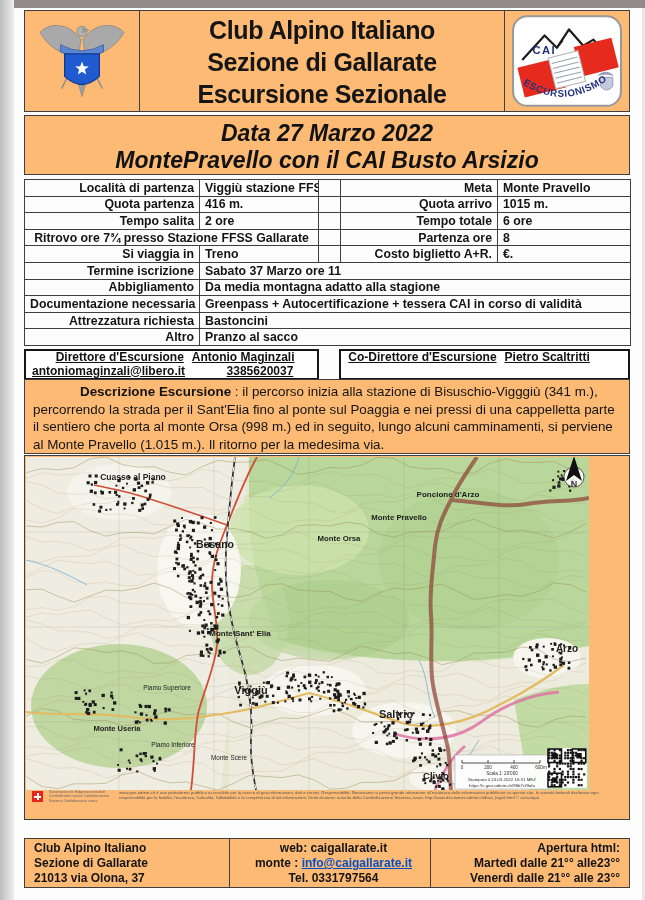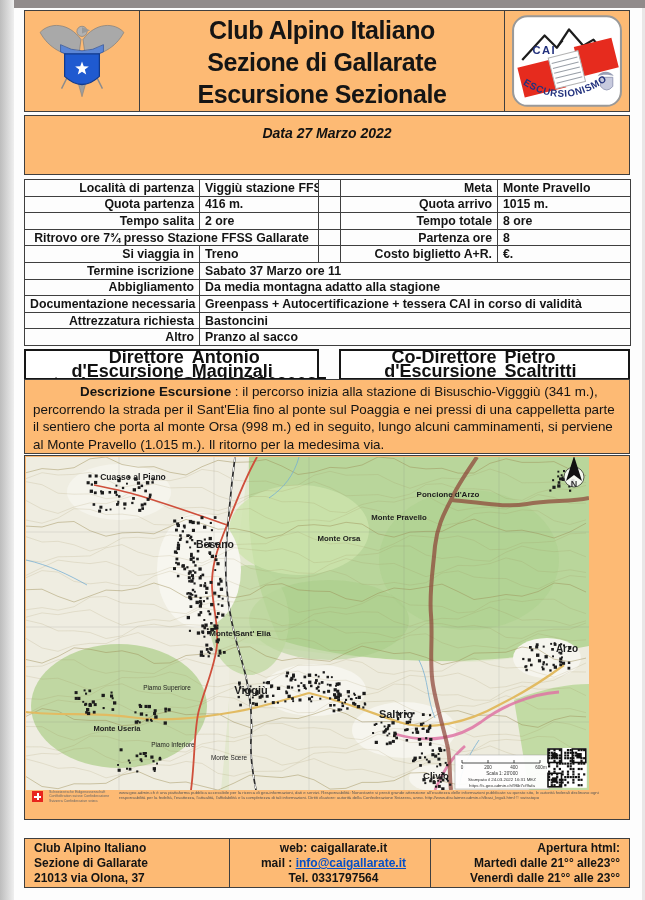--- a/index.html
+++ b/index.html
@@ -16,37 +16,37 @@
 
   
   .header-box{left:24px;top:10px;width:606px;height:102px;display:flex;}
   .hcell-left{width:114px;border-right:1.4px solid #3f3f3f;display:flex;align-items:center;justify-content:center;}
   .hcell-center{flex:1;text-align:center;padding-top:3px;}
   .htitle-line{font-size:25px;font-weight:bold;line-height:32px;letter-spacing:-0.4px;color:#151515;}
   .hcell-right{width:124px;border-left:1.4px solid #3f3f3f;display:flex;align-items:center;justify-content:center;}
 
   
   .date-box{left:24px;top:115px;width:606px;height:60px;text-align:center;padding-top:4px;}
-  .date-line{font-size:14px;font-weight:bold;font-style:italic;line-height:27px;color:#121212;}
+  .date-line{font-size:23px;font-weight:bold;font-style:italic;line-height:27px;color:#121212;}
 
   
   .table-wrap{position:absolute;left:24px;top:179px;width:606px;}
   table.info{border-collapse:collapse;table-layout:fixed;width:606px;}
   table.info td{border:1.2px solid #3f3f3f;height:15.6px;font-size:12.3px;font-weight:bold;
     padding:0 5px;white-space:nowrap;overflow:hidden;color:#141414;}
   table.info{border:1.6px solid #3f3f3f;}
   td.lab{text-align:right;}
   td.val{text-align:left;}
   td.gap{padding:0;}
 
   
   .dir-box{position:absolute;background:#fff;border:2.2px solid #161616;box-sizing:border-box;}
   .dir-left{left:24px;top:349px;width:295px;height:31px;}
   .dir-right{left:339px;top:349px;width:291px;height:31px;}
-  .dir-row{display:grid;grid-template-columns:57% 43%;font-size:18px;font-weight:bold;line-height:13.5px;}
+  .dir-row{display:grid;grid-template-columns:57% 43%;font-size:12px;font-weight:bold;line-height:13.5px;text-decoration:underline;}
   .dir-role{text-align:right;padding-right:8px;}
   .dir-name{text-align:left;}
   .dir-mail{text-align:left;padding-left:6px;}
   .dir-phone{text-align:left;padding-left:26px;}
 
   
   .desc-box{left:24px;top:379px;width:606px;height:75px;padding:3px 8px;
     font-size:13.4px;line-height:17.6px;color:#141414;}
   .desc-lead{font-weight:bold;padding-left:47px;}
 
@@ -118,20 +118,21 @@
       <path id="esc-curve" d="M10,68 Q56,100 103,60" fill="none"></path>
       <text font-size="9.6" font-weight="bold" fill="#23327e" letter-spacing="0.6">
         <textPath href="#esc-curve" startOffset="3%">ESCURSIONISMO</textPath>
       </text>
     </svg>
   </div>
 </div>
 
 <div class="abox date-box">
   <div class="date-line">Data 27 Marzo 2022</div>
+  <div class="date-line">MontePravello con il CAI Busto Arsizio</div>
 </div>
 
 <div class="table-wrap">
   <table class="info">
     <colgroup>
         <col style="width:175px">
         <col style="width:119px">
         <col style="width:22px">
         <col style="width:157px">
         <col style="width:133px">
@@ -149,21 +150,21 @@
       <td class="val">416 m.</td>
       <td class="gap"></td>
       <td class="lab">Quota arrivo</td>
       <td class="val">1015 m.</td>
     </tr>
     <tr>
       <td class="lab">Tempo salita</td>
       <td class="val">2 ore</td>
       <td class="gap"></td>
       <td class="lab">Tempo totale</td>
-      <td class="val">8 ore</td>
+      <td class="val">6 ore</td>
     </tr>
     <tr>
       <td colspan="2" style="text-align:center">Ritrovo ore 7¾  presso Stazione FFSS Gallarate</td>
       <td class="gap"></td>
       <td class="lab">Partenza ore</td>
       <td class="val">8</td>
     </tr>
     <tr>
       <td class="lab">Si viaggia in</td>
       <td class="val">Treno</td>
@@ -996,21 +997,21 @@
 
 <div class="abox footer-box">
   <div class="fcol">
     <div>Club Alpino Italiano</div>
     <div>Sezione di Gallarate</div>
     <div>21013 via Olona, 37</div>
   </div>
   <div class="fcol fcol-mid">
     <div>web: caigallarate.it</div>
     <div>
-      <span>mail : </span><span class="maillink">info@caigallarate.it</span>
+      <span>monte : </span><span class="maillink">info@caigallarate.it</span>
     </div>
     <div>Tel. 0331797564</div>
   </div>
   <div class="fcol fcol-right">
     <div>Apertura html:</div>
     <div>Martedì dalle 21°° alle23°°</div>
     <div>Venerdì dalle 21°° alle 23°°</div>
   </div>
 </div>
 

